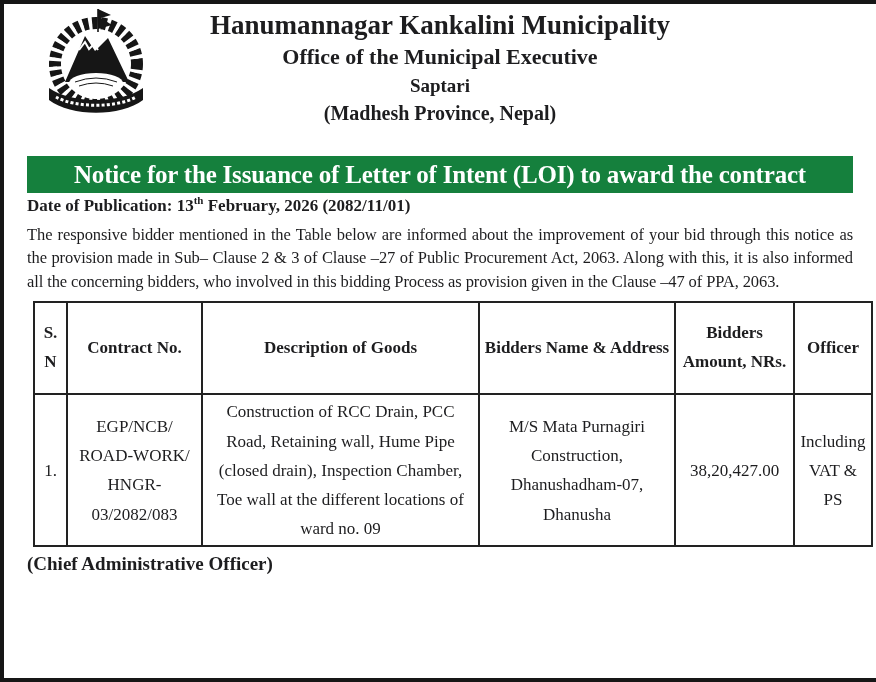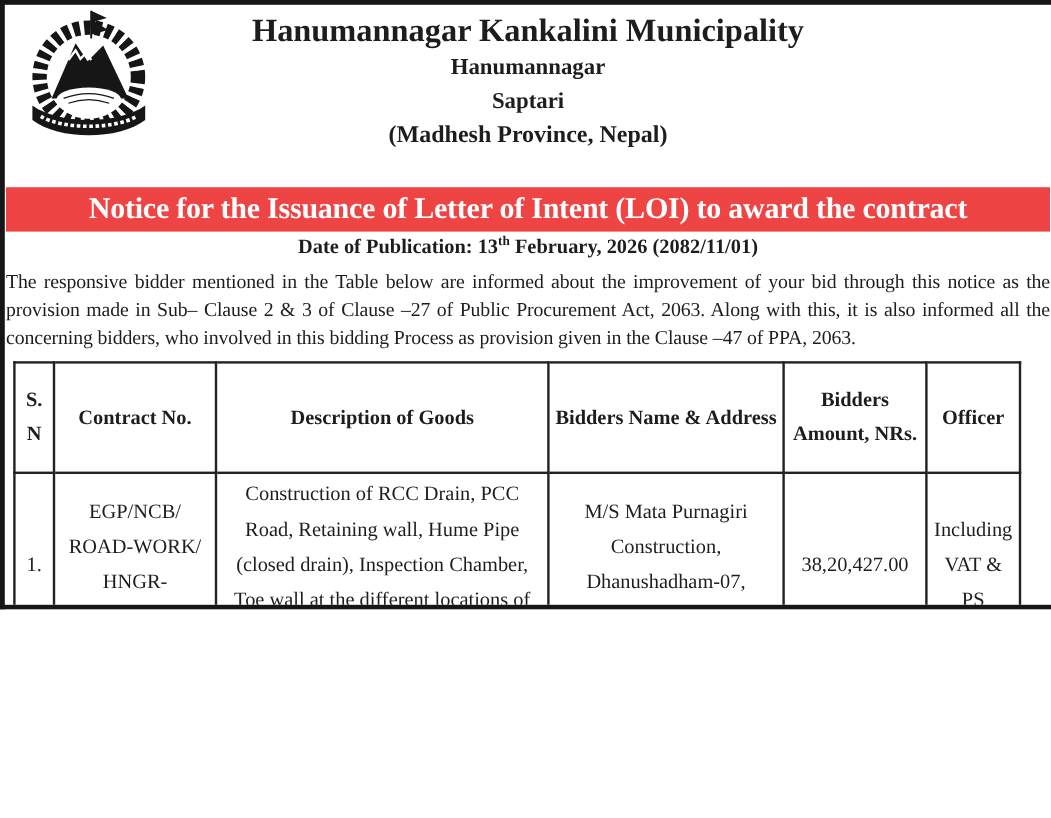--- a/index.html
+++ b/index.html
@@ -1,45 +1,45 @@
 <!DOCTYPE html>
 <html><head>
 <meta charset="utf-8">
 <style>
   html, body { margin: 0; padding: 0; background: #ffffff; }
   .page {
     position: relative;
     width: 876px;
-    height: 508px;
+    height: 682px;
     box-sizing: border-box;
     background: #ffffff;
     border: 4px solid #161616;
     border-right: none;
     overflow: hidden;
     font-family: "Liberation Serif", "DejaVu Serif", serif;
     color: #1d1d1f;
-    padding: 0 1px;
+    padding: 0 23px;
   }
   
   .header { position: relative; text-align: center; height: 146px; padding-top: 6px; }
   .emblem { position: absolute; left: 8px; top: 2px; width: 122px; height: 114px; }
   .t1 { font-size: 27px; font-weight: bold; line-height: 1.12; }
   .t2 { font-size: 22px; font-weight: bold; margin-top: 5px; line-height: 1.1; }
   .t3 { font-size: 19px; font-weight: bold; margin-top: 7px; line-height: 1.1; }
   .t4 { font-size: 19px; font-weight: bold; margin-top: 7px; line-height: 1.1; }
   .t5 { font-size: 20px; font-weight: bold; margin-top: 5px; line-height: 1.1; font-family: Liberation Serif, serif; }
   
   .banner {
-    background: #ef4444; color: #ffffff;
+    background: #15803d; color: #ffffff;
     height: 37px; line-height: 37px;
     text-align: center; font-weight: bold; font-size: 25px;
     letter-spacing: -0.2px;
   }
   
-  .pubdate { margin-top: 3px; text-align: center; font-weight: bold; font-size: 17px; }
+  .pubdate { margin-top: 3px; text-align: left; font-weight: bold; font-size: 17px; }
   .pubdate sup { font-size: 11px; vertical-align: super; line-height: 0; }
   
   .para {
     font-size: 16.5px; line-height: 1.42; text-align: justify;
     letter-spacing: -0.1px; margin: 5px 0 0 0;
   }
   .para.second { margin-top: 7px; }
   
   table.loi {
     border-collapse: collapse; table-layout: fixed;
@@ -76,21 +76,21 @@
       <path d="M44 44 l6 -8 4 7 5 -5 4 6" fill="none" stroke="#ffffff" stroke-width="2"></path>
       <ellipse cx="61" cy="77" rx="27" ry="10" fill="#ffffff"></ellipse>
       <path d="M40 76 q21 -8 42 0" stroke="#161616" stroke-width="1" fill="none"></path>
       <path d="M44 80 q17 -6 34 0" stroke="#161616" stroke-width="1" fill="none"></path>
       <path d="M14 82 C36 98 86 98 108 82 L108 94 C86 111 36 111 14 94 Z" fill="#161616"></path>
       <path d="M21 91 C40 102 82 102 101 91" stroke="#ffffff" stroke-width="3" stroke-dasharray="3 2.2" fill="none"></path>
       <line x1="63" y1="3" x2="63" y2="26" stroke="#161616" stroke-width="1.6"></line>
       <path d="M63 3 L76 9 L66 12 L77 19 L63 23 Z" fill="#161616"></path>
     </svg>
     <div class="t1">Hanumannagar Kankalini Municipality</div>
-    <div class="t3">Hanumannagar</div>
+    <div class="t2">Office of the Municipal Executive</div>
     <div class="t4">Saptari</div>
     <div class="t5">(Madhesh Province, Nepal)</div>
   </div>
 
   <div class="banner">Notice for the Issuance of Letter of Intent (LOI) to award the contract</div>
 
   <div class="pubdate">
     <span>Date of Publication: 13</span><sup>th</sup><span> February, 2026 (2082/11/01)</span>
   </div>
 

